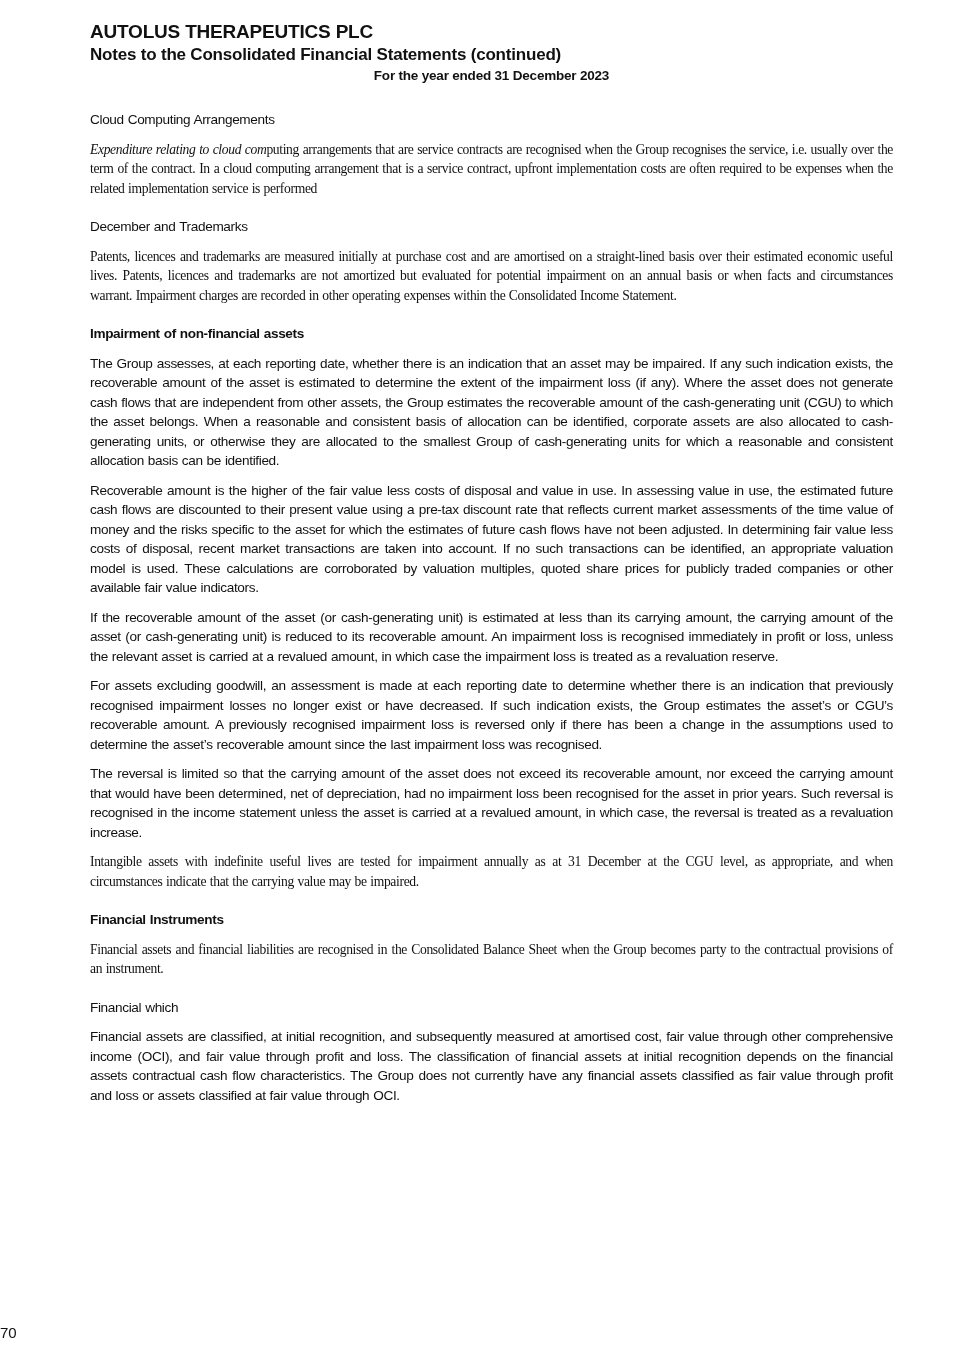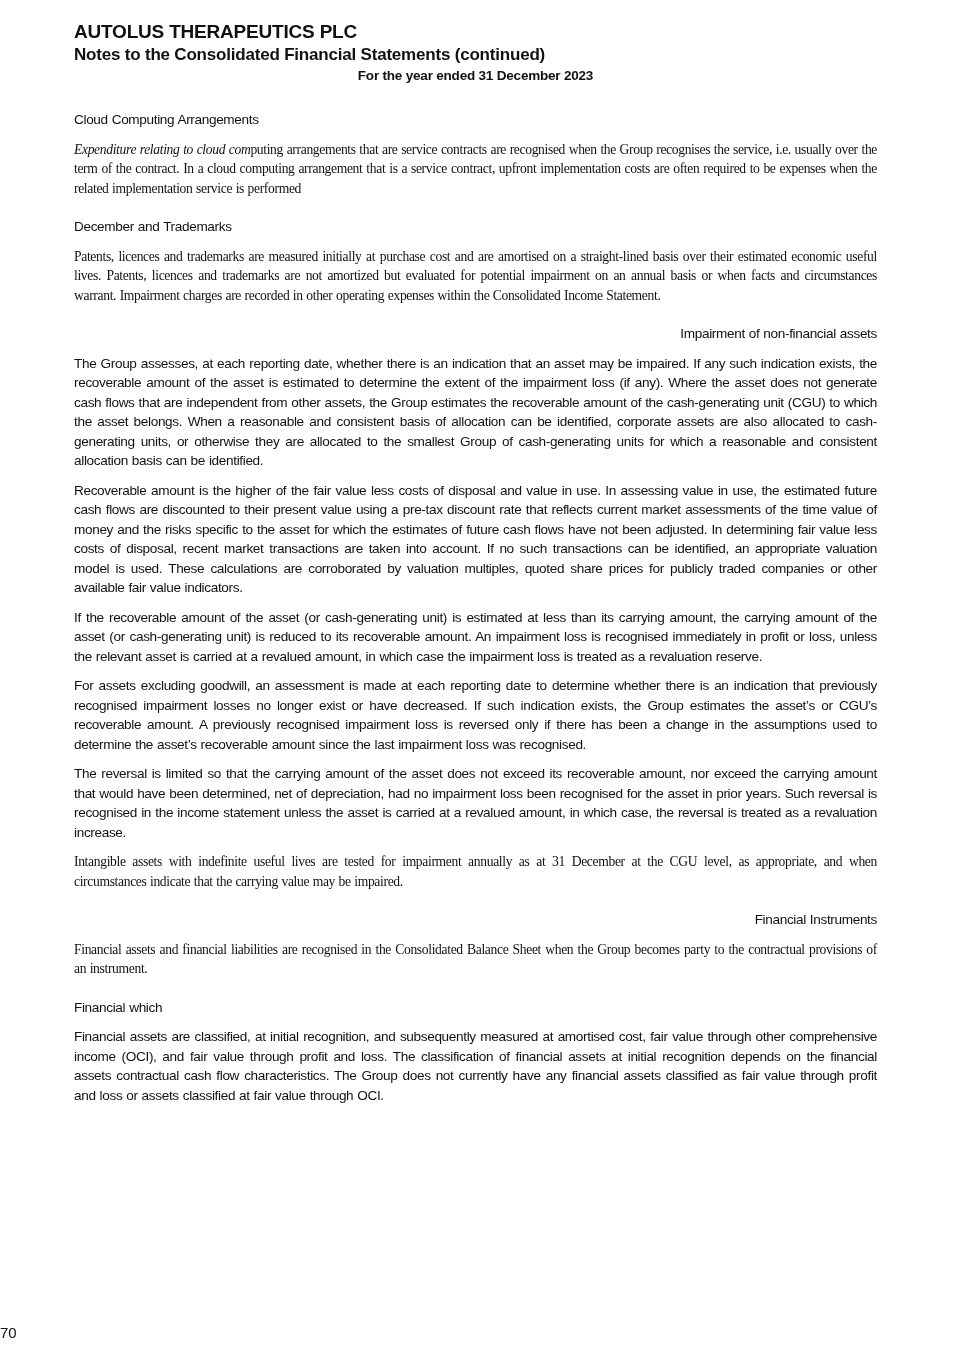--- a/index.html
+++ b/index.html
@@ -10,21 +10,21 @@
     body {
       width: 965px;
       height: 1365px;
       position: relative;
       overflow: hidden;
       color: #111111;
       font-family: "Liberation Sans", sans-serif;
     }
     .page {
       position: absolute;
-      left: 74px;
+      left: 90px;
       top: 20px;
       width: 803px;
     }
     .company {
       font-weight: bold;
       font-size: 19px;
       line-height: 24px;
       margin: 0;
       letter-spacing: -0.2px;
     }
@@ -47,23 +47,22 @@
       margin-top: 24px;
       font-size: 13.6px;
       line-height: 19.5px;
       letter-spacing: -0.35px;
       word-spacing: 0.5px;
     }
     .italic-heading {
       margin: 12px 0 10px 0;
     }
     .bold-heading {
-      font-weight: normal;
+      font-weight: bold;
       margin: 0 0 10px 0;
-      text-align: right;
     }
     .para {
       margin: 0 0 10px 0;
       text-align: justify;
     }
     .para.section-end {
       margin-bottom: 19px;
       font-family: Liberation Serif, serif;
     }
     .ital { font-style: italic; }

